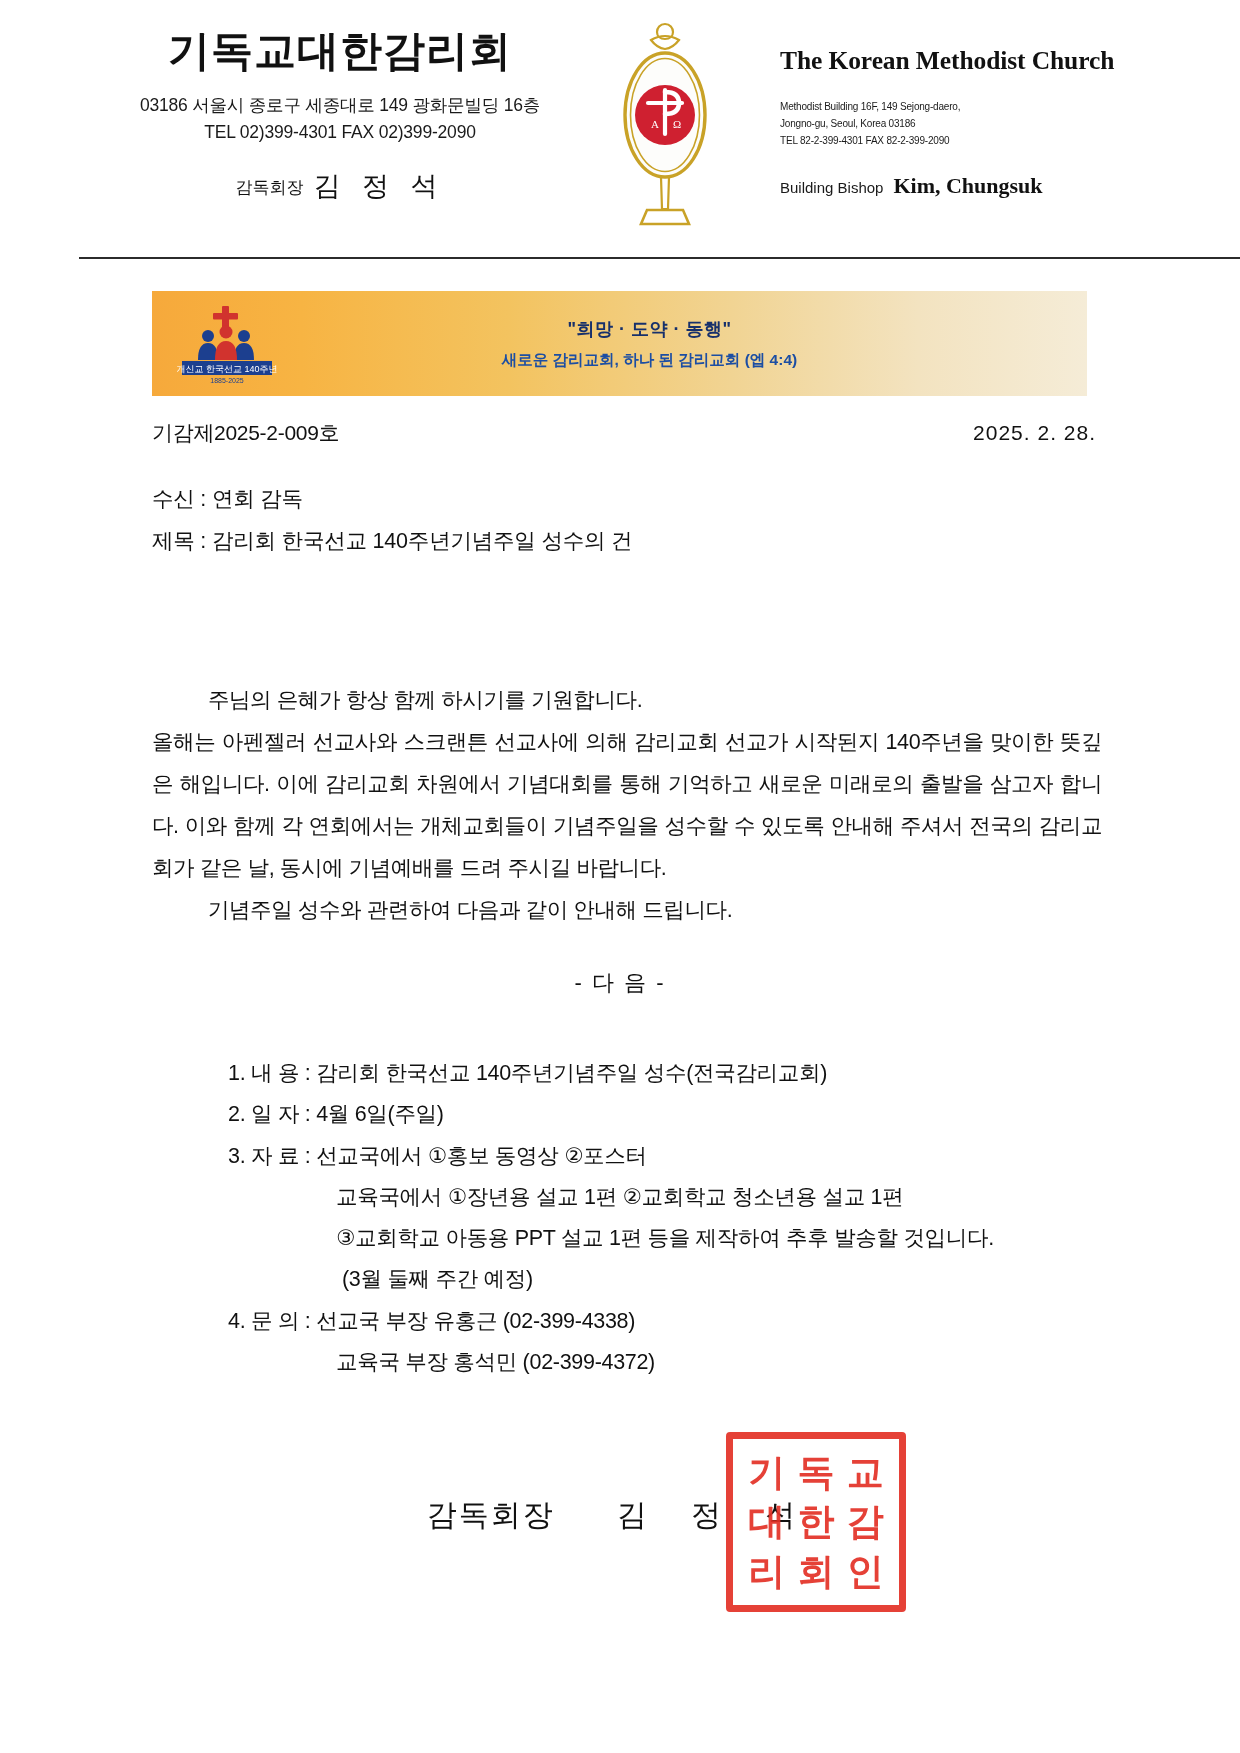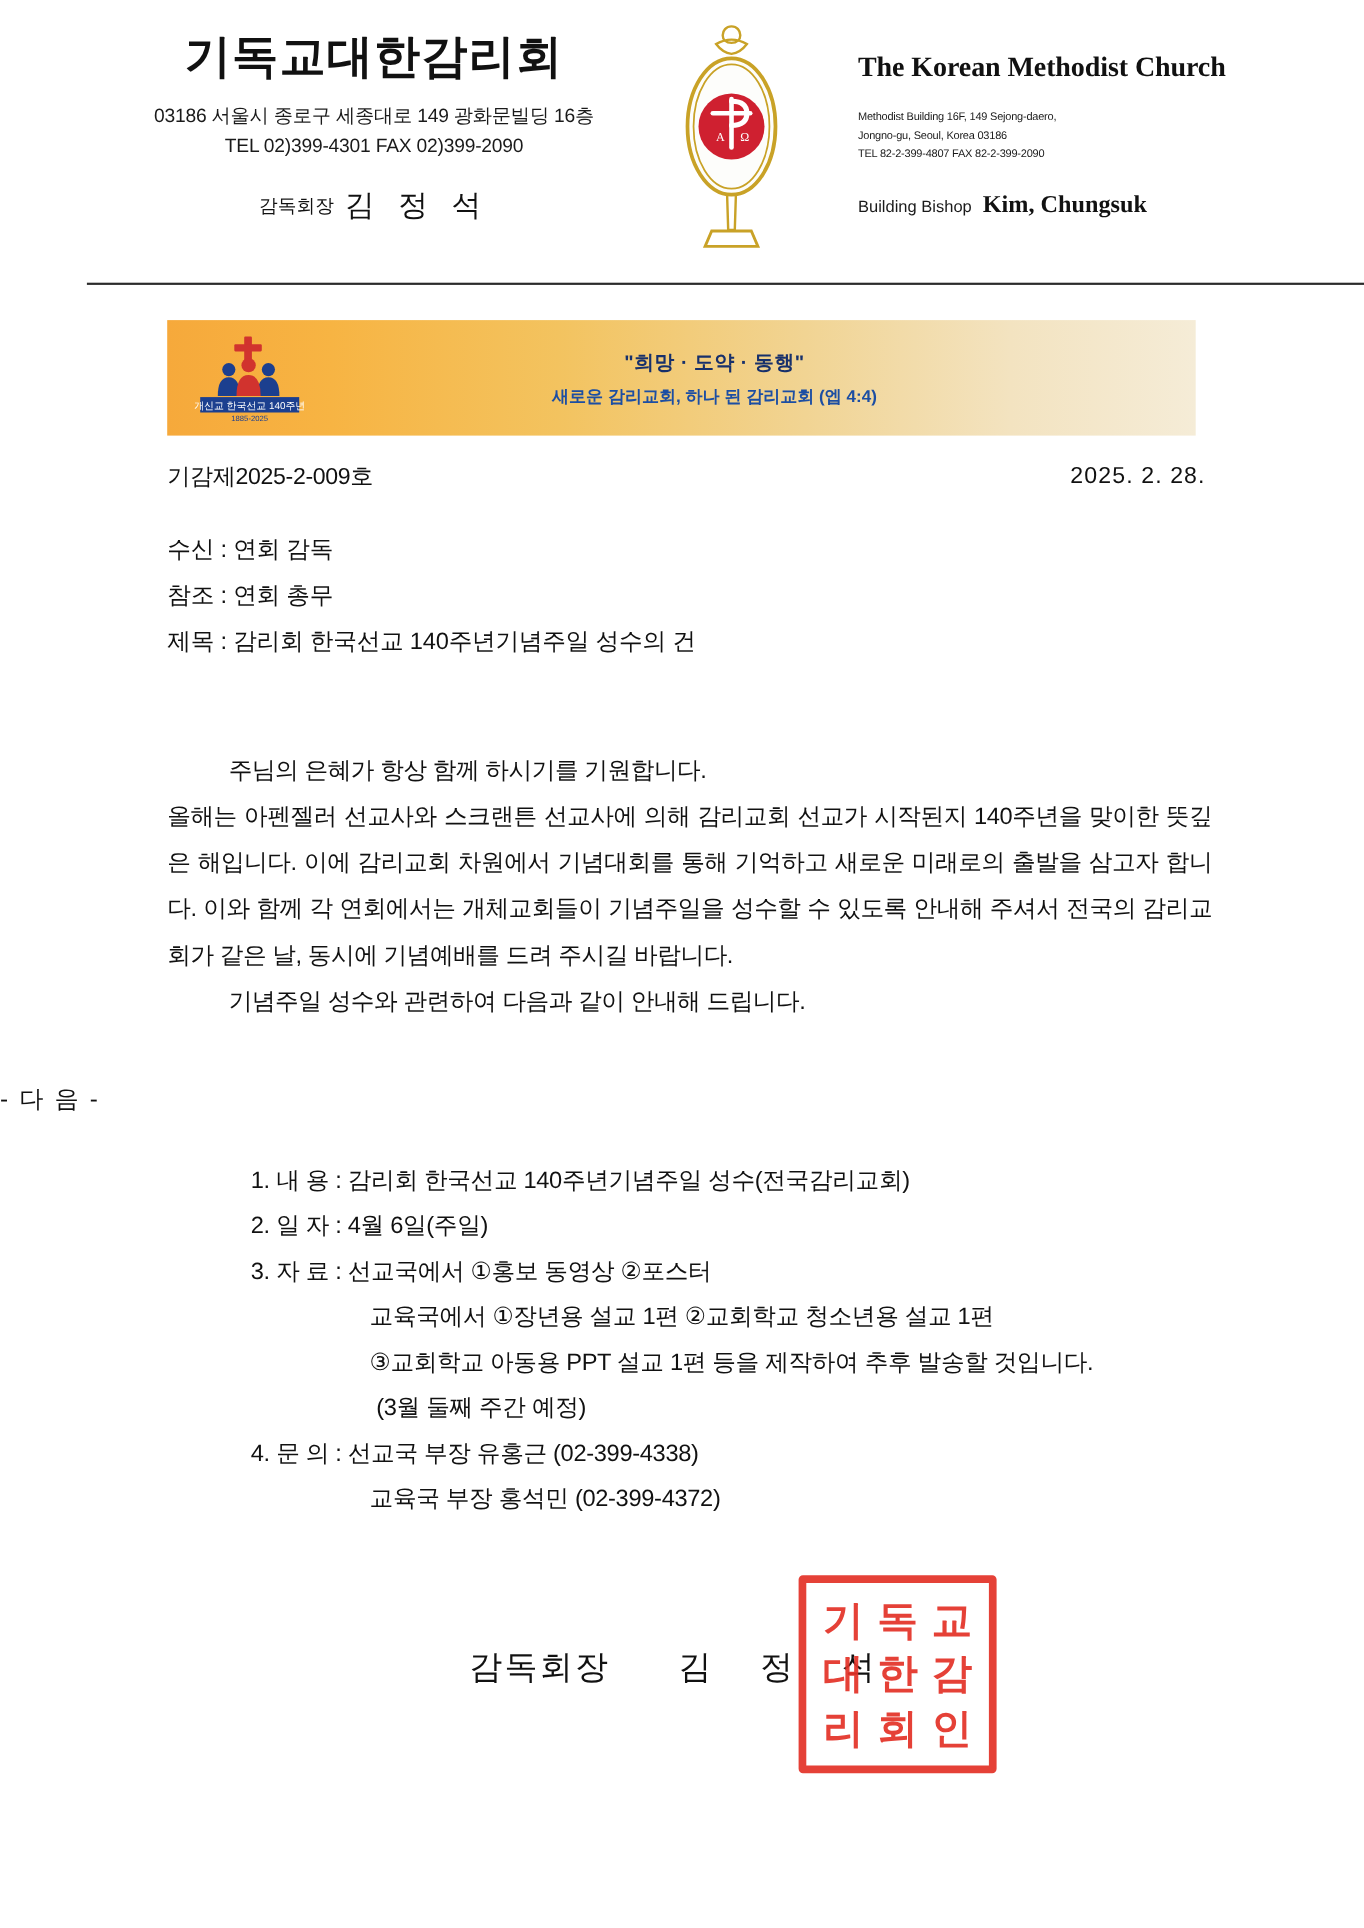--- a/index.html
+++ b/index.html
@@ -194,23 +194,23 @@
     text-align: justify;
   }
   .para p { margin: 0; }
   .indent { text-indent: 2.6em; }
 
   .damum {
     position: absolute;
     left: 0;
     top: 968px;
     width: 1240px;
+    text-align: center;
     font-size: 22px;
     letter-spacing: 2px;
-    margin-top: 16px;
   }
 
   .itemlist {
     position: absolute;
     left: 228px;
     top: 1053px;
     width: 900px;
     font-size: 21.5px;
     line-height: 1.92;
     letter-spacing: -0.3px;
@@ -304,21 +304,21 @@
       <path d="M50 157 l8 0 l-1 32 l-6 0 z" fill="none" stroke="#c9a227" stroke-width="2.2"></path>
       <path d="M36 190 l36 0 l6 14 l-48 0 z" fill="none" stroke="#c9a227" stroke-width="2.6"></path>
     </svg>
   </div>
 
   <div class="lh-right">
     <div class="lh-en-name">The Korean Methodist Church</div>
     <div class="lh-en-addr">
       <div>Methodist Building 16F, 149 Sejong-daero,</div>
       <div>Jongno-gu, Seoul, Korea 03186</div>
-      <div>TEL  82-2-399-4807   FAX 82-2-399-2090</div>
+      <div>TEL  82-2-399-4301   FAX 82-2-399-2090</div>
     </div>
     <div class="lh-en-bishop">
       <span class="role">Building Bishop</span><span class="bname">Kim, Chungsuk</span>
     </div>
   </div>
 
   <div class="lh-rule"></div>
 </div>
 
 <div class="banner">
@@ -352,24 +352,20 @@
   </div>
 </div>
 
 <div class="docnum">기감제2025-2-009호</div>
 <div class="docdate">2025.  2.  28.</div>
 
 <div class="addr-block">
   <div>
     <span class="lbl">수신 :</span>
     <span>연회 감독</span>
-  </div>
-  <div>
-    <span class="lbl">참조 :</span>
-    <span>연회 총무</span>
   </div>
   <div>
     <span class="lbl">제목 :</span>
     <span>감리회 한국선교 140주년기념주일 성수의 건</span>
   </div>
 </div>
 
 <div class="para">
   <p class="indent">주님의 은혜가 항상 함께 하시기를 기원합니다.</p>
   <p>올해는 아펜젤러 선교사와 스크랜튼 선교사에 의해 감리교회 선교가 시작된지 140주년을 맞이한 뜻깊은 해입니다. 이에 감리교회 차원에서 기념대회를 통해 기억하고 새로운 미래로의 출발을 삼고자 합니다. 이와 함께 각 연회에서는 개체교회들이 기념주일을 성수할 수 있도록 안내해 주셔서 전국의 감리교회가 같은 날, 동시에 기념예배를 드려 주시길 바랍니다.</p>

